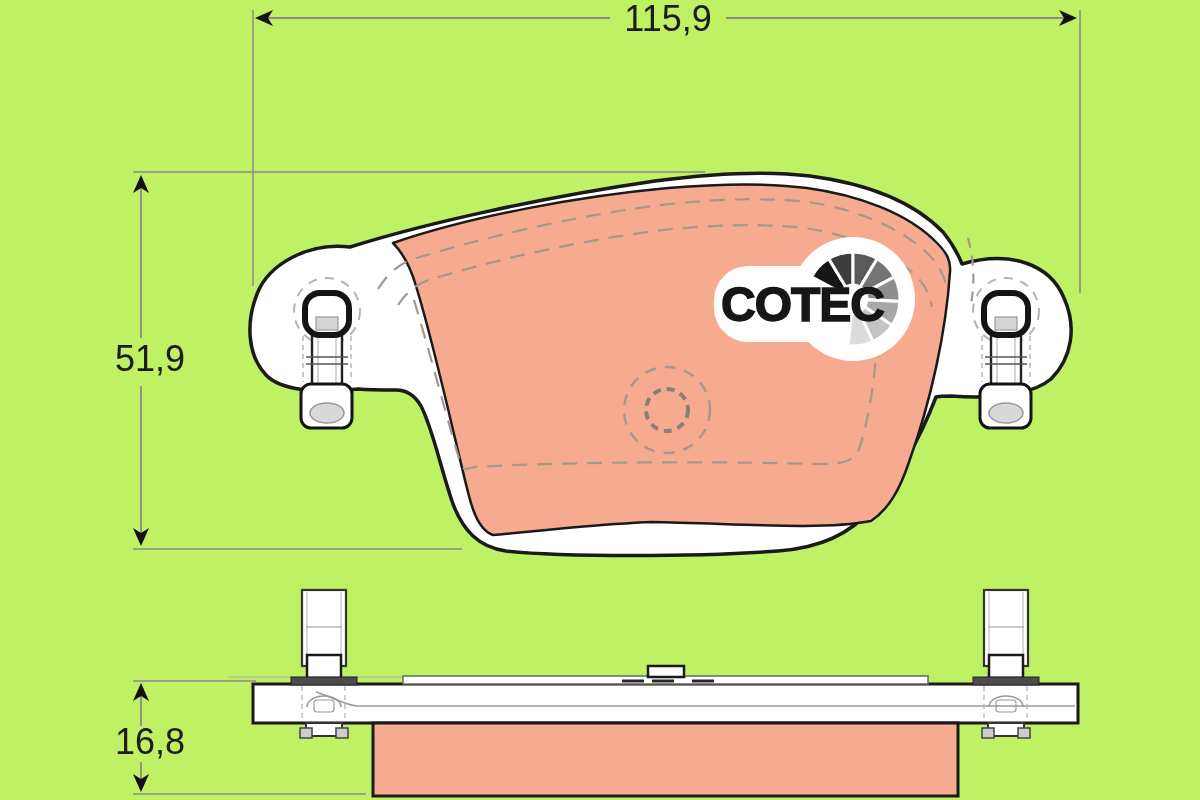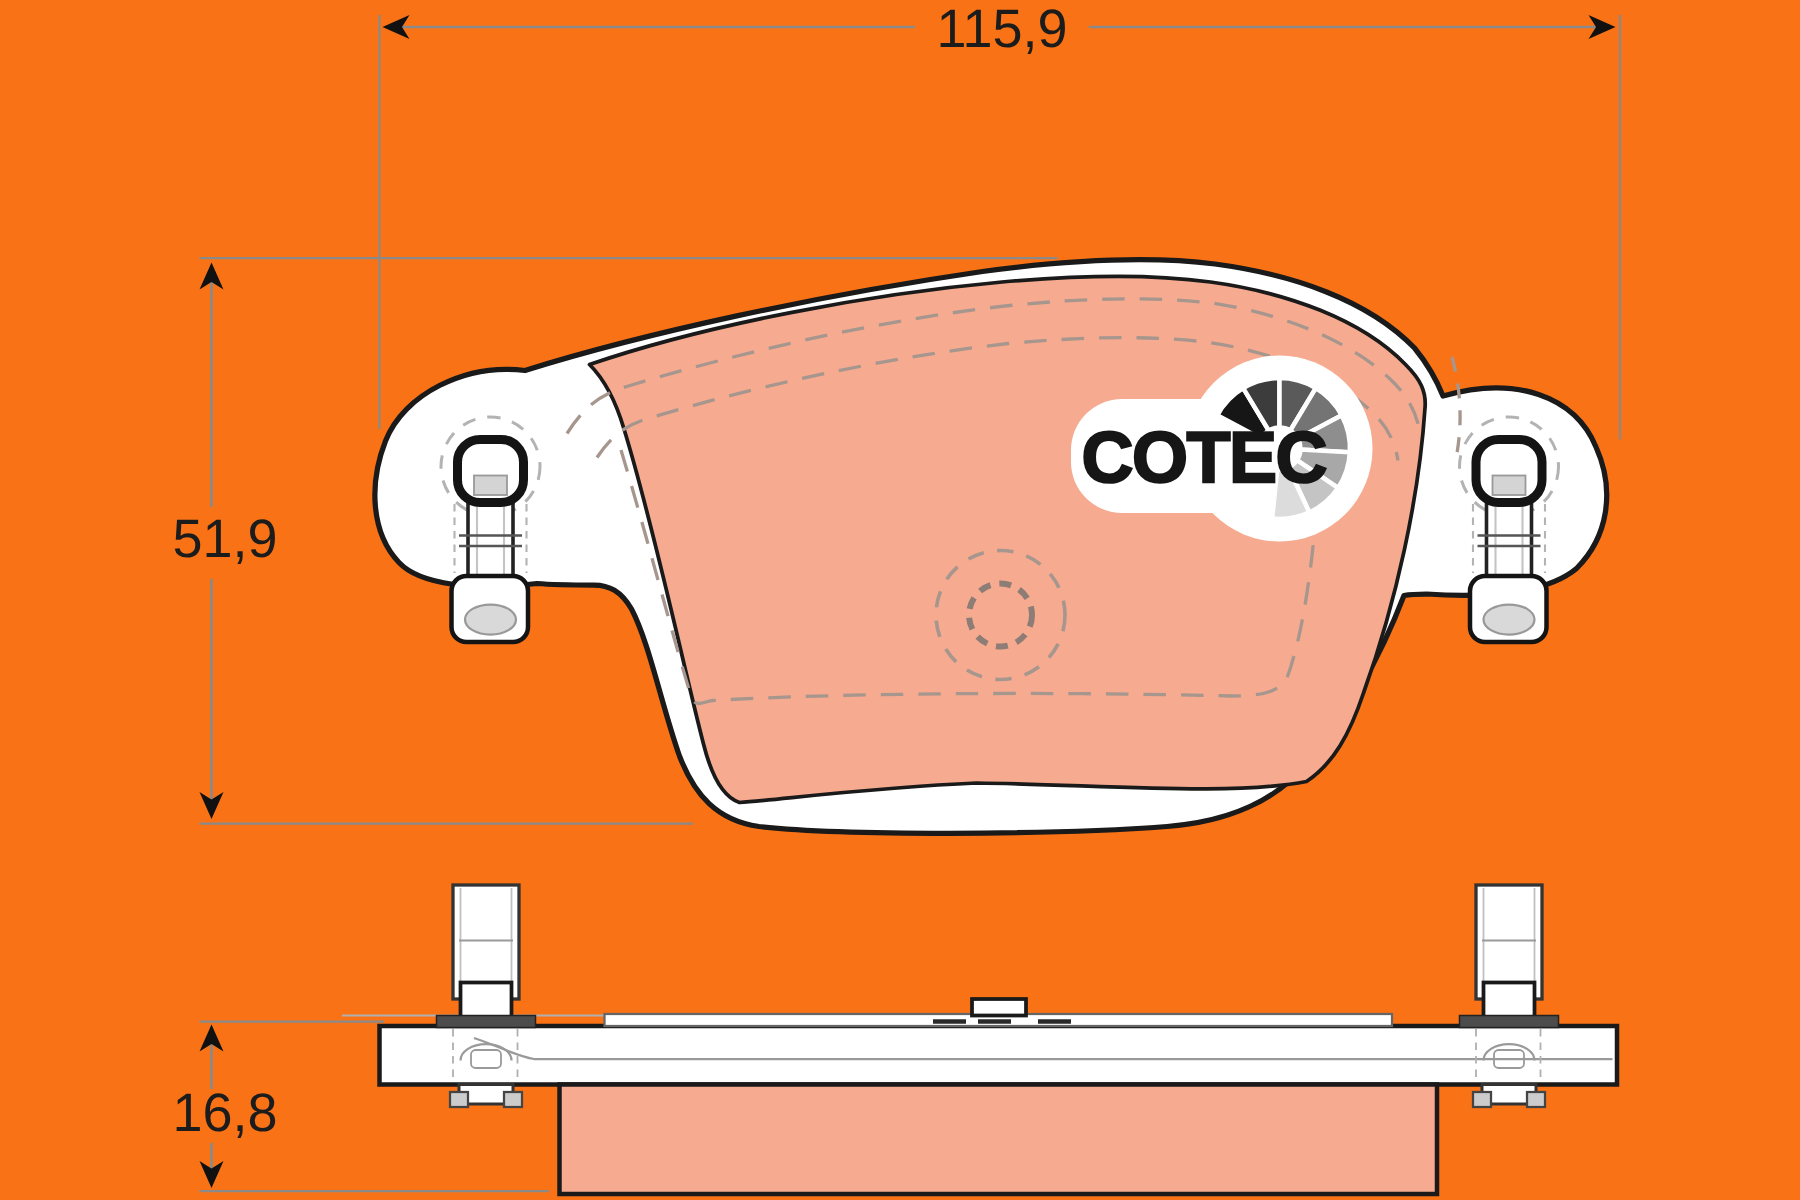--- a/index.html
+++ b/index.html
@@ -1,16 +1,16 @@
 <!DOCTYPE html>
 <html><head>
 <meta charset="utf-8">
 <style>
   html,body{margin:0;padding:0;background:#ffffff;}
-  #stage{position:relative;width:1200px;height:800px;background:#f97316;overflow:hidden;
+  #stage{position:relative;width:1200px;height:800px;background:#bef264;overflow:hidden;
          font-family:"Liberation Sans",sans-serif;}
   svg{display:block;}
   .dimtext{font-family:"Liberation Sans",sans-serif;font-size:36px;fill:#1c1c1c;}
   .logotext{font-family:"Liberation Sans",sans-serif;font-size:48px;font-weight:700;
             fill:#161616;letter-spacing:-1px;paint-order:stroke;stroke:#161616;stroke-width:1.5px;}
 </style>
 </head>
 <body>
 
 <div id="stage">

